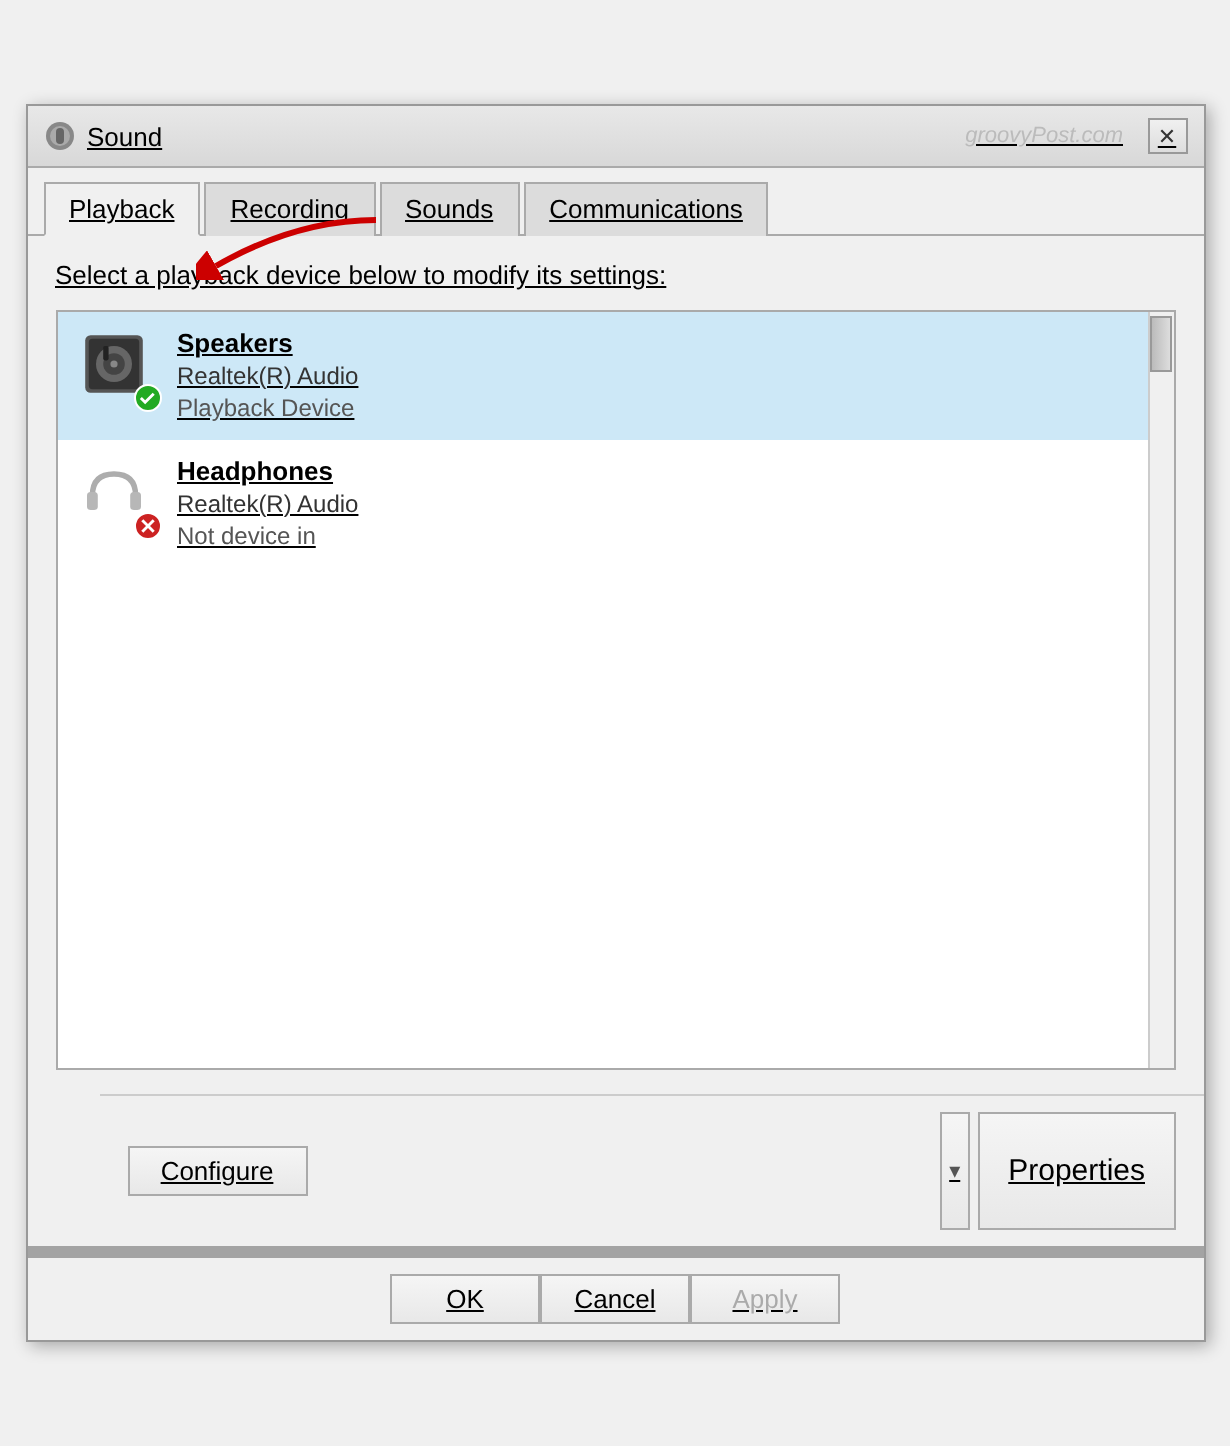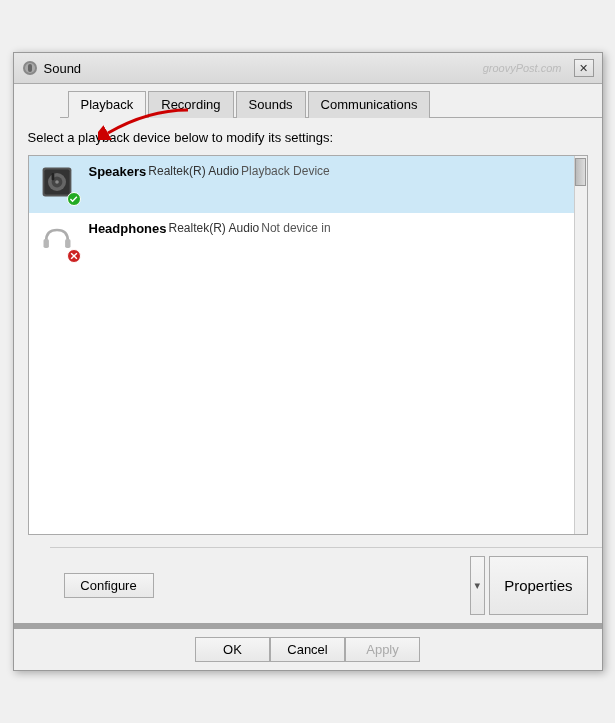--- a/index.html
+++ b/index.html
@@ -68,21 +68,20 @@
       color: #333;
     }
 
     .tabs-bar {
       background: #f0f0f0;
       padding: 6px 8px 0 8px;
       display: flex;
       gap: 0;
       border-bottom: 1px solid #aaa;
       position: relative;
-      margin-left: 46px;
     }
 
     .tab {
       padding: 5px 12px;
       border: 1px solid #aaa;
       border-bottom: none;
       background: #dcdcdc;
       cursor: pointer;
       font-size: 13px;
       margin-right: 2px;
@@ -141,21 +140,21 @@
     .status-badge.green {
       background: #22aa22;
     }
 
     .status-badge.red {
       background: #cc2222;
     }
 
     .device-info {
       display: flex;
-      flex-direction: row;
+      flex-direction: column;
       gap: 2px;
     }
 
     .device-name {
       font-size: 13px;
       font-weight: bold;
       color: #000;
     }
 
     .device-driver {
@@ -233,20 +232,21 @@
       gap: 0;
       border-top: 6px solid #a3a3a3;
     }
 
     .ok-cancel-apply .btn {
       min-width: 75px;
     }
 
     .window-wrapper {
       position: relative;
+      text-decoration: underline;
     }
 
     .red-arrow {
       position: absolute;
       top: 53px;
       left: 85px;
       width: 100px;
       height: 35px;
       pointer-events: none;
       z-index: 100;

